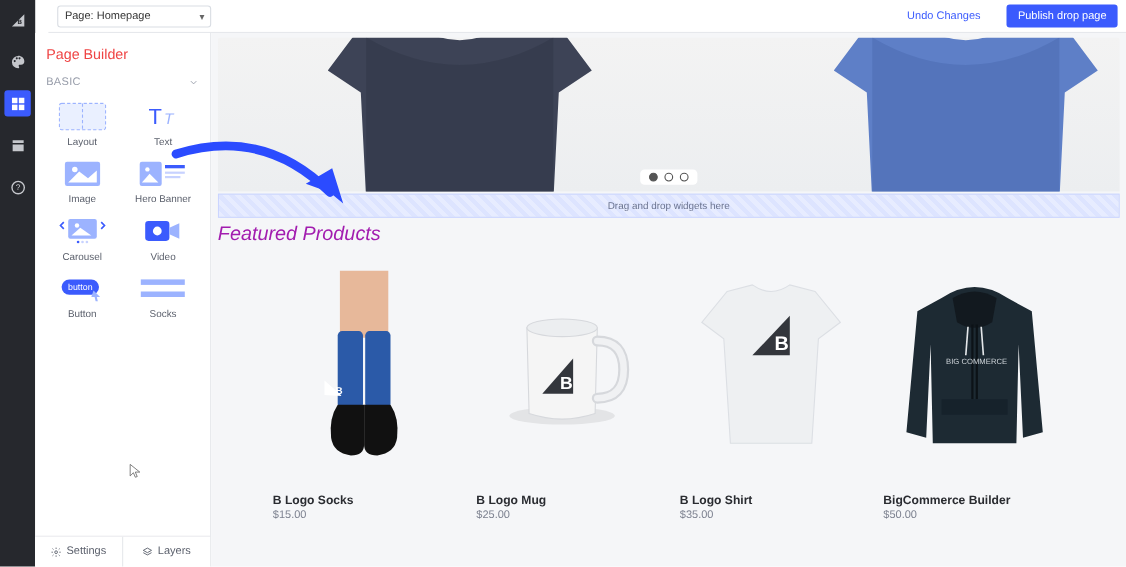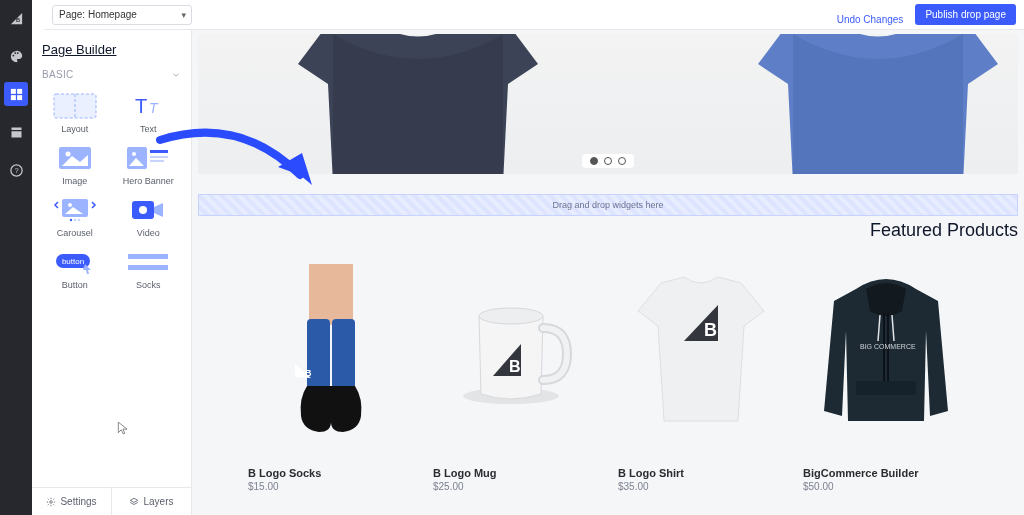--- a/index.html
+++ b/index.html
@@ -18,26 +18,26 @@
 .topbar-center { position: absolute; left: 50%; transform: translateX(-50%); display: flex; align-items: center; gap: 10px; }
 .mode-toggle { display: flex; border: 1px solid #d9dde3; border-radius: 3px; overflow: hidden; }
 .mode-toggle button { border: none; background: #fff; font-size: 10px; padding: 3px 8px; color: #5a5f6b; cursor: pointer; }
 .mode-toggle button.active { background: #3b5bfd; color: #fff; }
 .device-toggle { display: flex; border: 1px solid #d9dde3; border-radius: 3px; overflow: hidden; }
 .device-toggle button { border: none; background: #fff; width: 22px; height: 20px; display: flex; align-items: center; justify-content: center; cursor: pointer; color: #5a5f6b; }
 .device-toggle button.active { background: #3b5bfd; color: #fff; }
 .device-toggle button + button { border-left: 1px solid #d9dde3; }
 .device-toggle svg { width: 11px; height: 11px; }
 
-.topbar-right { margin-left: auto; display: flex; align-items: flex-end; gap: 12px; }
+.topbar-right { margin-left: auto; display: flex; align-items: center; gap: 24px; }
 .undo-link { font-size: 10px; color: #3b5bfd; cursor: pointer; }
 .publish-btn { background: #3b5bfd; color: #fff; border: none; border-radius: 3px; font-size: 10px; padding: 5px 10px; cursor: pointer; }
 
 .sidebar { position: absolute; left: 32px; top: 30px; width: 160px; bottom: 0; border-right: 1px solid #e6e8ec; background: #fff; display: flex; flex-direction: column; }
-.sidebar-title { font-size: 13px; font-weight: 400; color: #0f172a; padding: 12px 10px 8px; text-decoration: underline; }
+.sidebar-title { font-size: 13px; font-weight: 400; color: #ef4444; padding: 12px 10px 8px; }
 .sidebar-section { display: flex; align-items: center; justify-content: space-between; padding: 4px 10px 10px; font-size: 10px; color: #979ca9; cursor: pointer; letter-spacing: 0.3px; }
 .sidebar-section svg { width: 10px; height: 10px; }
 
 .widget-grid { display: grid; grid-template-columns: 1fr 1fr; gap: 6px 4px; padding: 0 8px; }
 .widget-item { display: flex; flex-direction: column; align-items: center; gap: 4px; cursor: grab; padding: 2px 0; }
 .widget-icon { width: 46px; height: 28px; display: flex; align-items: center; justify-content: center; }
 .widget-label { font-size: 9px; color: #5a5f6b; }
 
 .sidebar-footer { margin-top: auto; display: flex; border-top: 1px solid #e6e8ec; }
 .sidebar-footer button { flex: 1; border: none; background: #fff; font-size: 10px; color: #5a5f6b; padding: 8px 4px; cursor: pointer; display: flex; align-items: center; justify-content: center; gap: 4px; text-align: center; }
@@ -49,23 +49,23 @@
 
 .hero { height: 140px; background: linear-gradient(#f3f3f3,#eceef0); position: relative; overflow: hidden; }
 .shirt { position: absolute; top: -10px; }
 .shirt.dark { left: 90px; width: 260px; height: 160px; }
 .shirt.blue { right: 10px; width: 260px; height: 160px; }
 .shirt-shape { width: 100%; height: 100%; }
 .carousel-dots { position: absolute; bottom: 6px; left: 50%; transform: translateX(-50%); background: #fff; border-radius: 4px; padding: 3px 8px; display: flex; gap: 6px; align-items: center; }
 .carousel-dots span { width: 8px; height: 8px; border-radius: 50%; border: 1.2px solid #555; }
 .carousel-dots span.active { background: #555; }
 
-.drop-zone { height: 22px; background: repeating-linear-gradient(45deg,#e7ecff,#e7ecff 4px,#dde4ff 4px,#dde4ff 8px); border: 1px solid #c7d2ff; display: flex; align-items: center; justify-content: center; font-size: 9px; color: #6b7490; margin-top: 20px; }
-
-.section-title { text-align: right; font-size: 18px; font-weight: 500; color: #0f172a; margin: 4px 0 20px; }
+.drop-zone { height: 22px; background: repeating-linear-gradient(45deg,#e7ecff,#e7ecff 4px,#dde4ff 4px,#dde4ff 8px); border: 1px solid #c7d2ff; display: flex; align-items: center; justify-content: center; font-size: 9px; color: #6b7490; margin-top: 2px; }
+
+.section-title { text-align: left; font-size: 18px; font-weight: 500; color: #a21caf; margin: 4px 0 20px; font-style: italic; }
 
 .products { display: flex; gap: 20px; padding: 0 50px 20px; }
 .product { flex: 1; display: flex; flex-direction: column; }
 .product-img { height: 180px; display: flex; align-items: center; justify-content: center; position: relative; }
 .product-name { font-size: 11px; font-weight: 600; color: #2a2c31; margin-top: 26px; }
 .product-price { font-size: 10px; color: #7d8290; margin-top: 2px; }
 
 .arrow-annot { position: absolute; left: 150px; top: 125px; z-index: 50; pointer-events: none; }
 
 .cursor-ptr { position: absolute; left: 84px; bottom: 80px; width: 14px; height: 14px; color: #666; }

